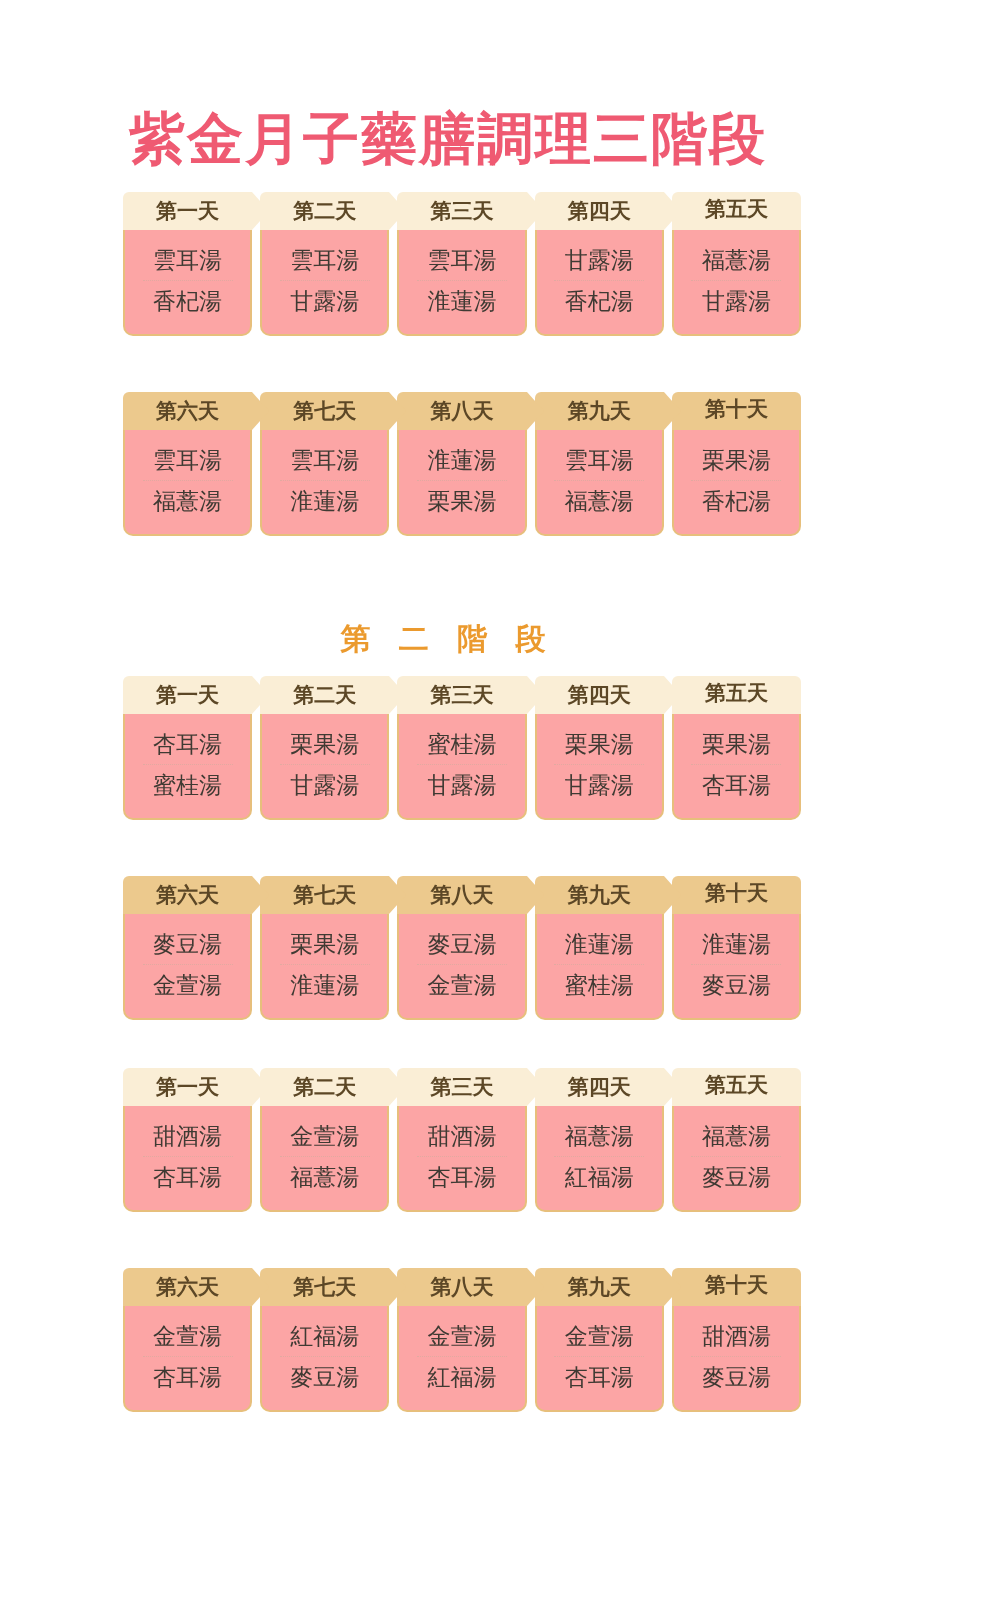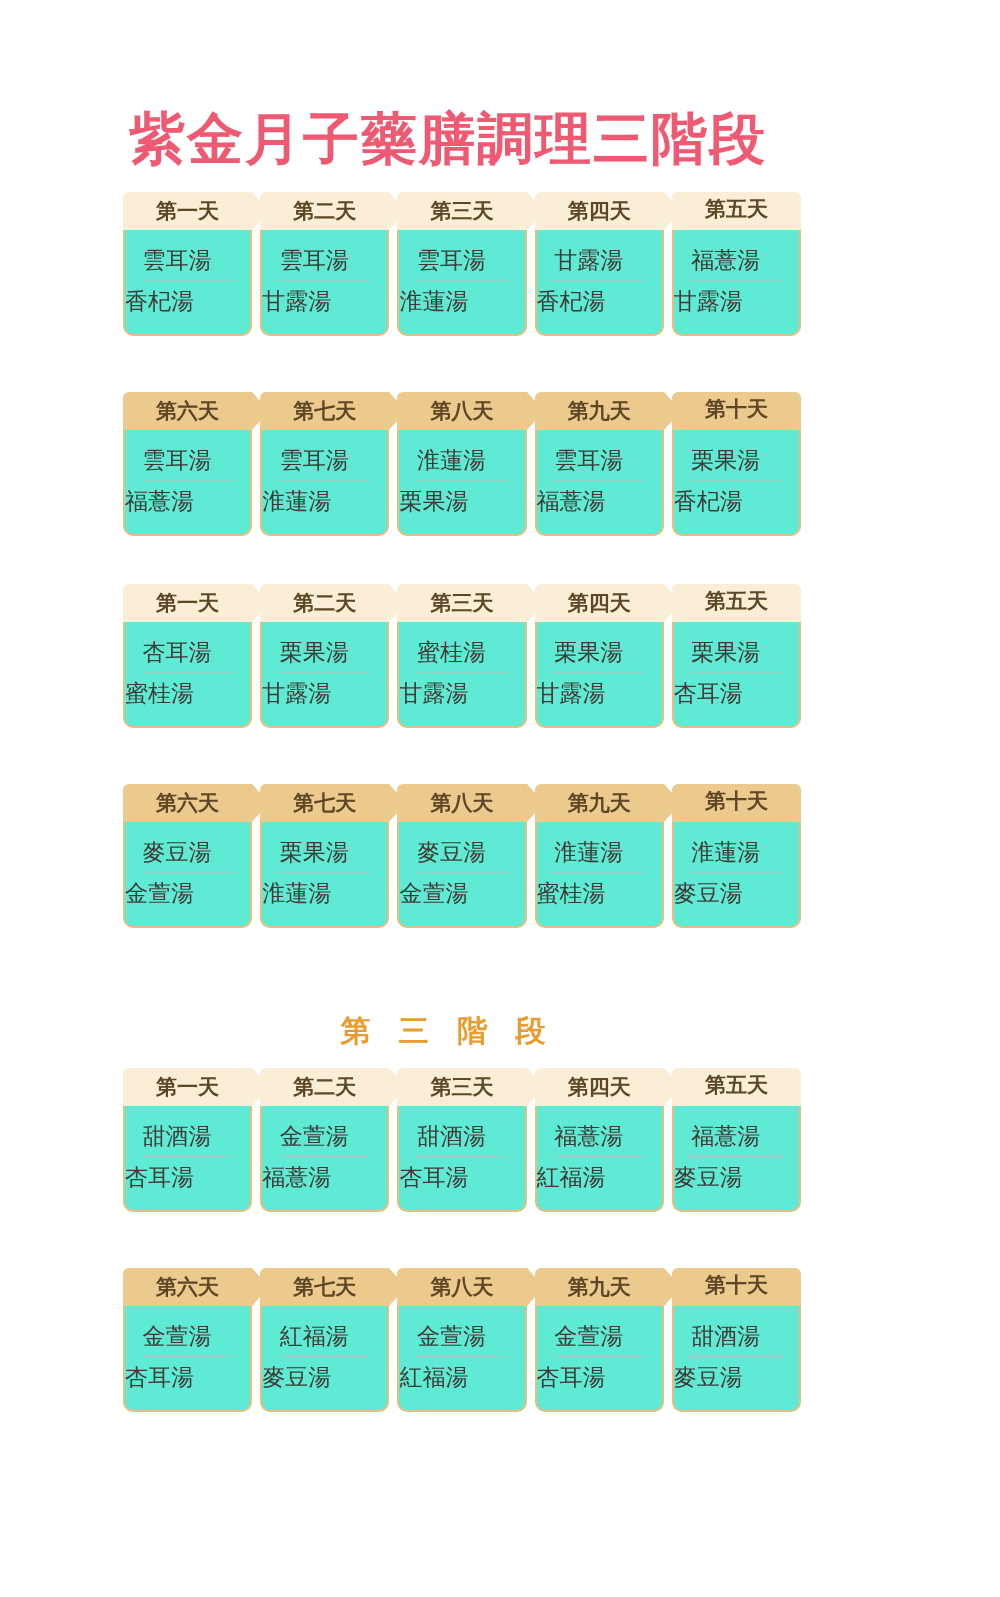--- a/index.html
+++ b/index.html
@@ -86,23 +86,23 @@
   .daycard:last-child .day-head {
     border-radius: 6px 6px 0 0;
     font-family: Liberation Mono, monospace;
   }
   .daycard:last-child .day-head .chev { display: none; }
 
   .day-body {
     border: 2px solid #e7bf7c;
     border-top: none;
     border-radius: 0 0 10px 10px;
-    background: #5eead4;
+    background: #fca5a5;
     padding: 10px 0 12px 0;
-    text-align: left;
+    text-align: center;
     position: relative;
     z-index: 1;
   }
   .soup {
     font-size: 23px;
     color: #3f3a33;
     line-height: 1.5;
     padding: 3px 0;
   }
   .soup.first {
@@ -190,20 +190,21 @@
         </div>
         <div class="daycard">
           <div class="day-head" style="background: rgb(236, 201, 141);">第十天</div>
           <div class="day-body">
             <div class="soup first">栗果湯</div>
             <div class="soup">香杞湯</div>
           </div>
         </div>
       </div>
       <div class="stage-gap"></div>
+      <h2 class="stage-title later">第 二 階 段</h2>
       <div class="row">
         <div class="daycard">
           <div class="day-head" style="background: rgb(250, 238, 214);">第一天<span class="chev" style="border-left-color: rgb(250, 238, 214);"></span></div>
           <div class="day-body">
             <div class="soup first">杏耳湯</div>
             <div class="soup">蜜桂湯</div>
           </div>
         </div>
         <div class="daycard">
           <div class="day-head" style="background: rgb(250, 238, 214);">第二天<span class="chev" style="border-left-color: rgb(250, 238, 214);"></span></div>
@@ -266,21 +267,20 @@
         </div>
         <div class="daycard">
           <div class="day-head" style="background: rgb(236, 201, 141);">第十天</div>
           <div class="day-body">
             <div class="soup first">淮蓮湯</div>
             <div class="soup">麥豆湯</div>
           </div>
         </div>
       </div>
       <div class="stage-gap"></div>
-      <h2 class="stage-title later">第 三 階 段</h2>
       <div class="row">
         <div class="daycard">
           <div class="day-head" style="background: rgb(250, 238, 214);">第一天<span class="chev" style="border-left-color: rgb(250, 238, 214);"></span></div>
           <div class="day-body">
             <div class="soup first">甜酒湯</div>
             <div class="soup">杏耳湯</div>
           </div>
         </div>
         <div class="daycard">
           <div class="day-head" style="background: rgb(250, 238, 214);">第二天<span class="chev" style="border-left-color: rgb(250, 238, 214);"></span></div>

